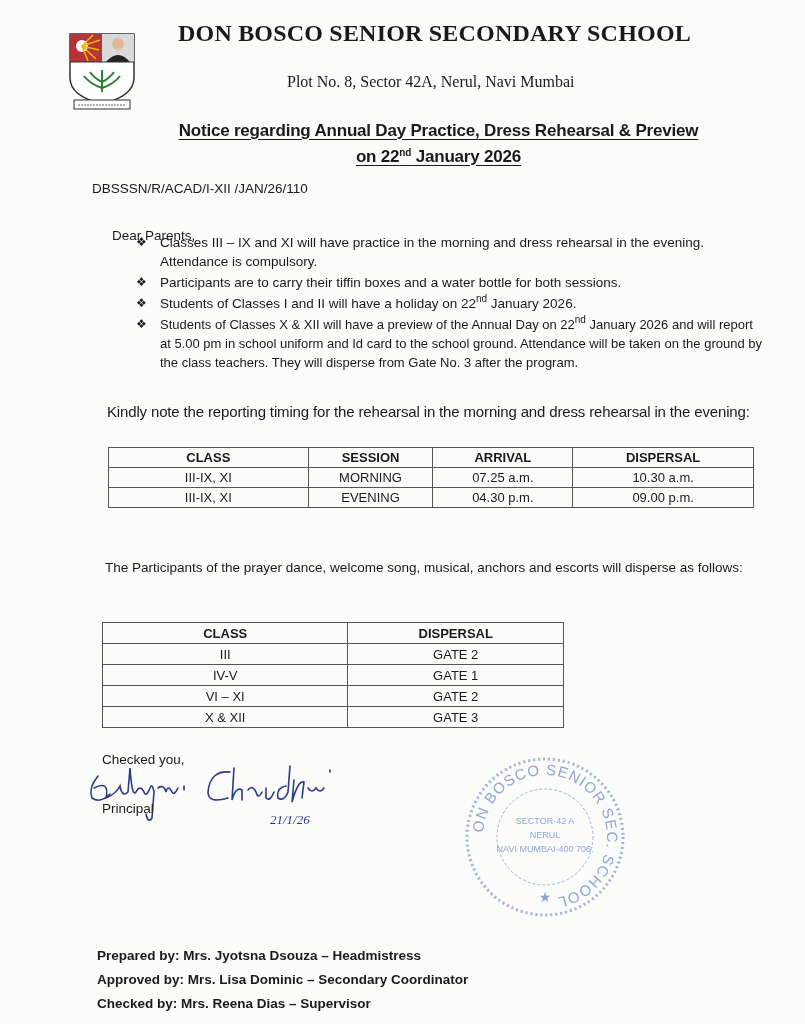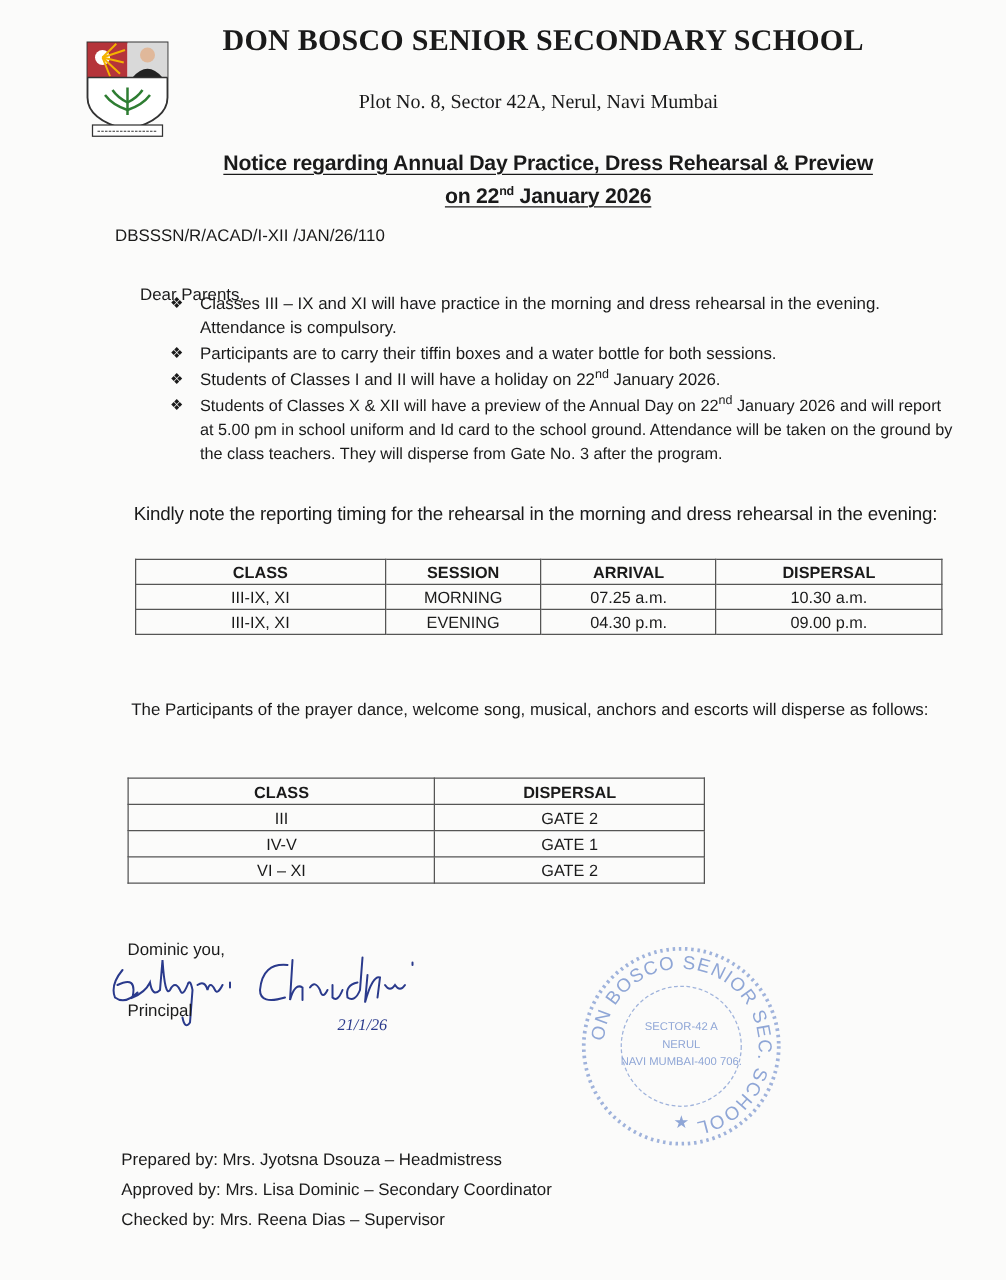--- a/index.html
+++ b/index.html
@@ -40,21 +40,21 @@
   table.grid { position: absolute; border-collapse: collapse; font-size: 13px; }
   table.grid td, table.grid th { border: 1px solid #555; text-align: center; padding: 0; height: 19px; margin-left: 42px; }
   table.grid th { font-weight: bold; }
   .timing-table { left: 108px; top: 447px; width: 646px; }
   .gate-table { left: 102px; top: 622px; width: 462px; }
   .participants { left: 105px; top: 556px; width: 665px; font-size: 13.5px; line-height: 23px; }
   .thanks { left: 102px; top: 752px; font-size: 13.5px; }
   .principal { left: 102px; top: 801px; font-size: 13.5px; text-align: right; }
   .signature { left: 80px; top: 758px; width: 270px; height: 70px; }
   .seal { left: 460px; top: 752px; width: 170px; height: 170px; }
-  .credits { left: 97px; top: 916px; font-size: 13.5px; line-height: 24px; }
+  .credits { left: 97px; top: 944px; font-size: 13.5px; line-height: 24px; font-weight: bold; }
   .credits div { white-space: nowrap; }
 </style>
 </head>
 <body>
 
 <svg class="abs logo" viewBox="0 0 72 82">
   <path d="M4 4 H68 V48 Q68 66 36 74 Q4 66 4 48 Z" fill="#fff" stroke="#333" stroke-width="1.5"></path>
   <rect x="4" y="4" width="32" height="28" fill="#b5343a"></rect>
   <circle cx="16" cy="16" r="6" fill="#fff"></circle>
   <g stroke="#f4b400" stroke-width="1.6">
@@ -155,24 +155,28 @@
     <td>GATE 2</td>
   </tr>
   <tr>
     <td style="height:20px">IV-V</td>
     <td>GATE 1</td>
   </tr>
   <tr>
     <td style="height:20px">VI – XI</td>
     <td>GATE 2</td>
   </tr>
+  <tr>
+    <td style="height:20px">X &amp; XII</td>
+    <td>GATE 3</td>
+  </tr>
 </tbody>
   </table>
 
-<div class="abs thanks">Dominic you,</div>
+<div class="abs thanks">Checked you,</div>
 
 <svg class="abs signature" viewBox="0 0 270 70">
   <g fill="none" stroke="#2a3a8c" stroke-width="1.6" stroke-linecap="round">
     <path d="M18 18 Q8 30 12 40 Q20 46 30 36 M14 30 Q30 22 26 40 Q36 36 40 28 Q42 40 48 34 L50 10 Q52 40 56 34 Q60 26 64 34 Q66 40 70 30 Q72 24 74 34 L72 60 Q68 66 66 56 M78 30 Q84 26 86 34 Q88 26 92 34 Q94 38 98 30 M104 28 L104 32"></path>
     <path d="M150 14 Q130 12 128 34 Q128 46 148 40 M154 10 L152 42 Q156 28 162 32 L162 42 M168 32 Q172 26 176 34 Q178 42 182 34 M186 30 L186 40 Q190 44 194 34 M206 28 Q196 30 198 40 Q204 44 208 34 L210 8 M214 22 L212 44 Q218 22 224 24 L222 40 M228 30 Q232 36 236 30 Q240 36 244 30 M250 12 L250 14"></path>
   </g>
   <text x="190" y="66" fill="#2a3a8c" font-size="13" font-style="italic" font-family="Liberation Serif, serif">21/1/26</text>
 </svg>
 
 <div class="abs principal">Principal</div>

